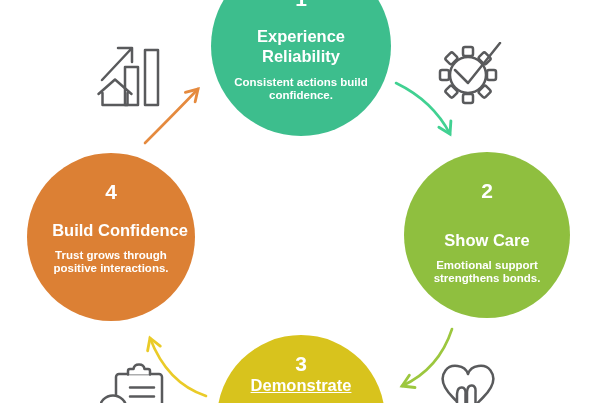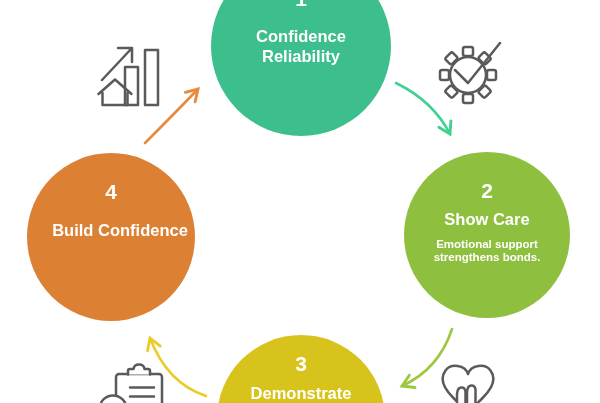--- a/index.html
+++ b/index.html
@@ -13,24 +13,24 @@
     display:flex;flex-direction:column;align-items:center;text-align:center;
     color:#ffffff;
   }
   .num{font-size:21px;font-weight:bold;line-height:22px;}
   .title{font-size:16.5px;font-weight:bold;line-height:20px;max-width:150px;}
   .desc{font-size:11.5px;font-weight:bold;line-height:13px;max-width:150px;}
   .c1{left:211px;top:-44px;width:180px;height:180px;padding-top:32px;}
   .c1 .title{margin-top:16px;}
   .c1 .desc{margin-top:10px;}
   .c2{left:404px;top:152px;width:166px;height:166px;padding-top:28px;}
-  .c2 .title{margin-top:7px;}
+  .c2 .title{margin-top:28px;}
   .c2 .desc{margin-top:9px;max-width:120px;text-align:center;}
   .c3{left:217px;top:335px;width:168px;height:168px;padding-top:18px;}
-  .c3 .title{margin-top:8px;}
+  .c3 .title{text-decoration:underline;}
   .c4{left:27px;top:153px;width:168px;height:168px;padding-top:28px;}
   .c4 .title{margin-top:17px;margin-left:18px;}
   .c4 .desc{margin-top:9px;max-width:140px;}
   .icon{position:absolute;}
 </style>
 </head>
 <body>
 
 <div class="stage">
 
@@ -50,38 +50,40 @@
       </marker>
     </defs>
     <path d="M145 143 Q176 112 198 89" fill="none" stroke-width="2.6" stroke-linecap="round" marker-end="url(#head0)" stroke="#e58a3e"></path>
     <path d="M396 83 Q433 101 450 134" fill="none" stroke-width="2.6" stroke-linecap="round" marker-end="url(#head1)" stroke="#41d192"></path>
     <path d="M452 329 Q439 369 402 386" fill="none" stroke-width="2.6" stroke-linecap="round" marker-end="url(#head2)" stroke="#9cc73e"></path>
     <path d="M206 396 Q167 383 150 338" fill="none" stroke-width="2.6" stroke-linecap="round" marker-end="url(#head3)" stroke="#eacb28"></path>
   </svg>
 
   <div class="circle c1" style="background-color: rgb(61, 190, 141);">
     <div class="num">1</div>
-    <div class="title">Confidence Reliability</div>
+    <div class="title">Experience Reliability</div>
+    <div class="desc">Consistent actions build confidence.</div>
   </div>
 
   <div class="circle c2" style="background-color: rgb(143, 191, 63);">
     <div class="num">2</div>
     <div class="title">Show Care</div>
     <div class="desc">Emotional support strengthens bonds.</div>
   </div>
 
   <div class="circle c3" style="background-color: rgb(216, 195, 29);">
     <div class="num">3</div>
     <div class="title">Demonstrate</div>
     <div class="desc"></div>
   </div>
 
   <div class="circle c4" style="background-color: rgb(220, 128, 52);">
     <div class="num">4</div>
     <div class="title">Build Confidence</div>
+    <div class="desc">Trust grows through positive interactions.</div>
   </div>
 
   <svg class="icon" style="left:96px;top:42px;" width="66" height="66" viewBox="0 0 66 66">
     <g fill="none" stroke-width="2.5" stroke-linecap="round" stroke-linejoin="round" stroke="#595a5c">
       <path d="M6 38 L36 6 M22 6 H36 V20"></path>
       <path d="M2.5 52 L19 37.5 L35.5 52 M6.5 51 V63 H31.5 V51"></path>
       <rect x="29" y="25" width="13" height="38"></rect>
       <rect x="49" y="8" width="13" height="55"></rect>
     </g>
   </svg>

